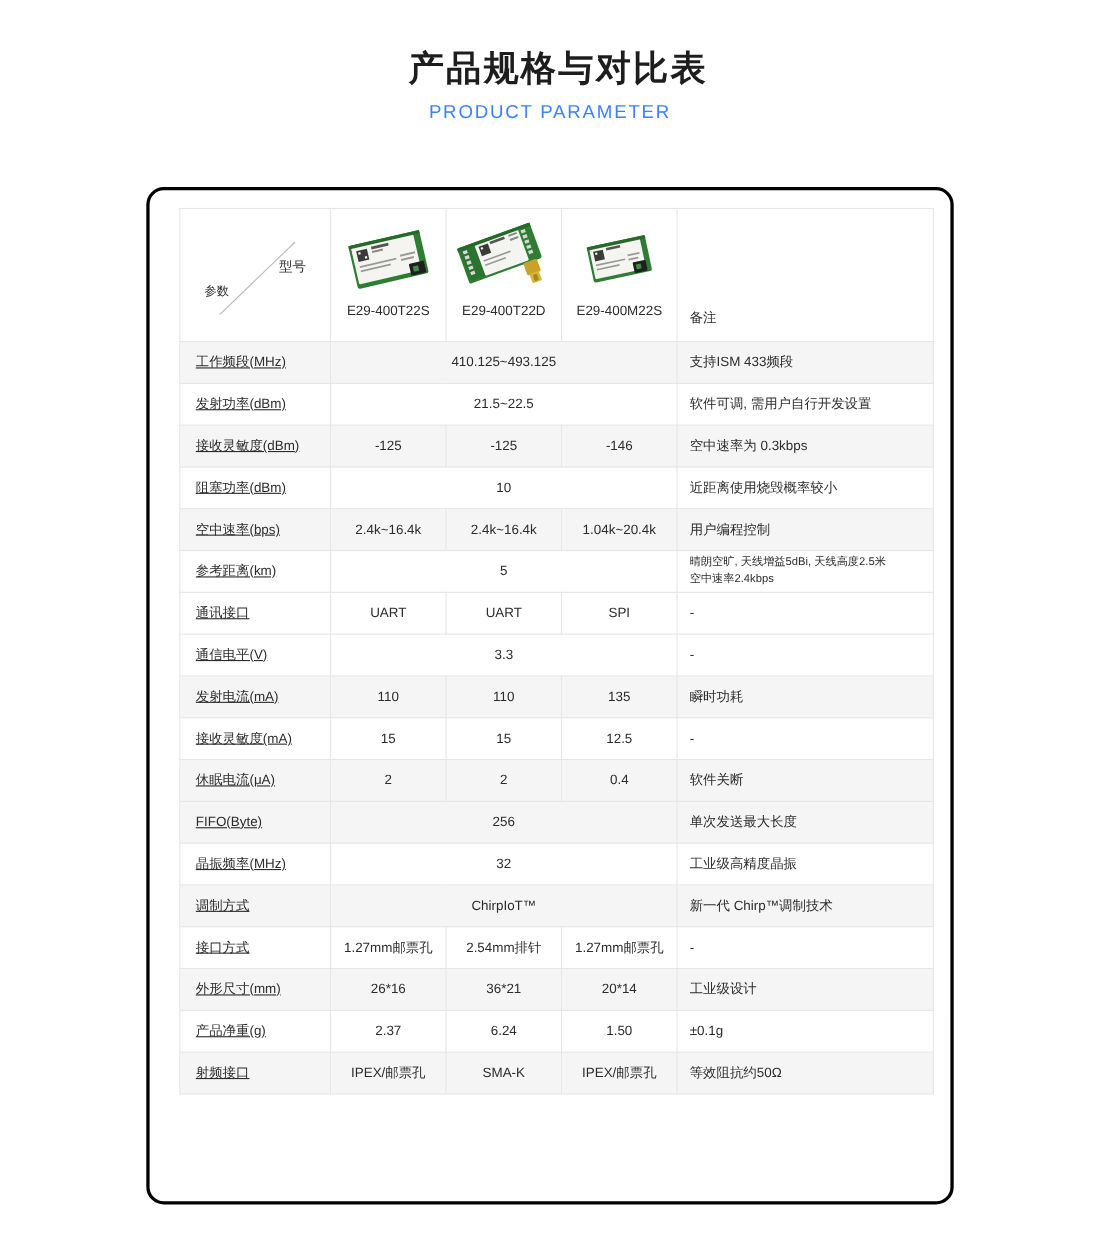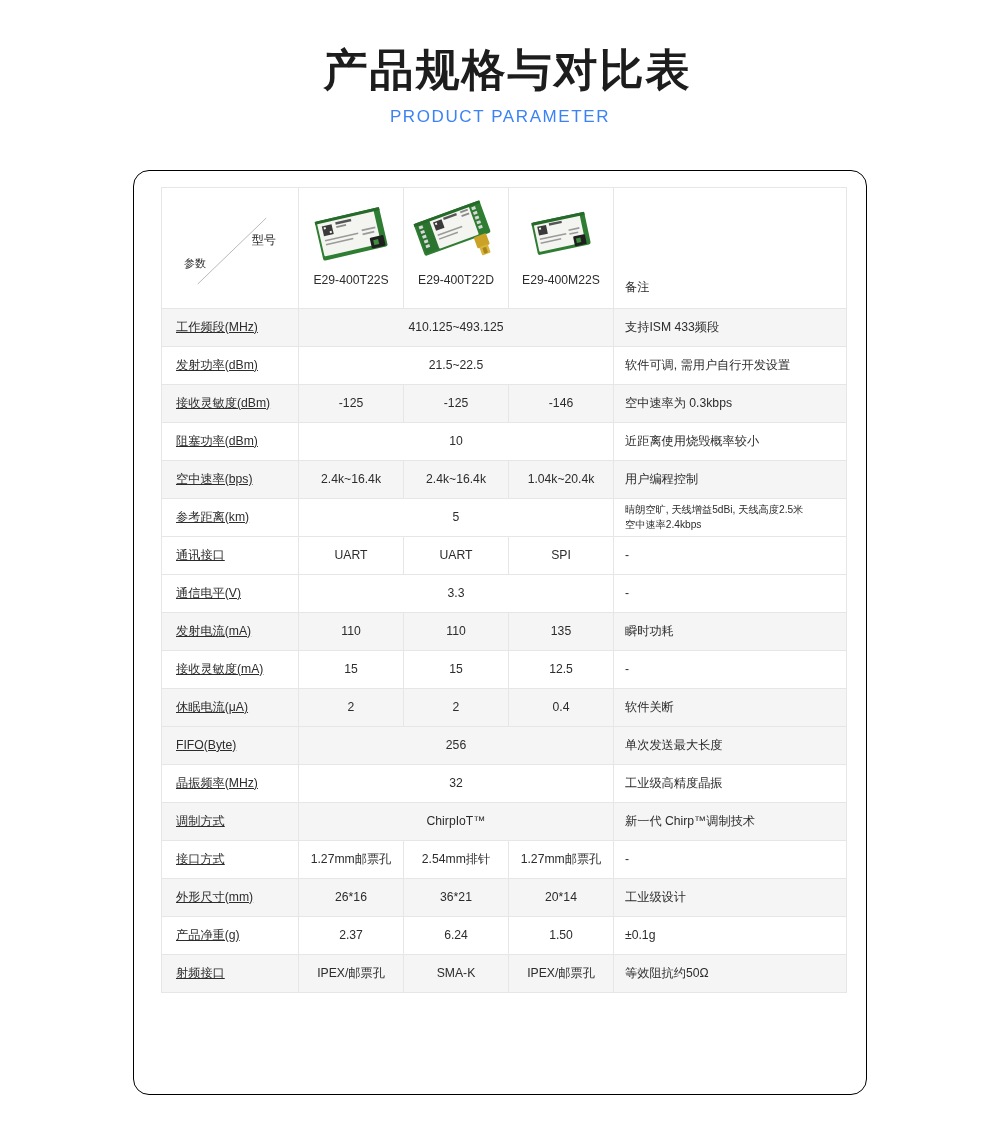--- a/index.html
+++ b/index.html
@@ -18,21 +18,21 @@
     width: 1000px;
     height: 1137px;
     background: #fff;
     overflow: hidden;
   }
 
   
   .header { padding-top: 42px; text-align: center; }
 
   .title-cn {
-    font-size: 44px;
+    font-size: 32px;
     font-weight: 700;
     letter-spacing: 2px;
     color: #1d1d1d;
     line-height: 1.25;
     padding-left: 15px;
   }
 
   .title-en {
     margin-top: 10px;
     font-size: 17px;
@@ -41,21 +41,21 @@
     font-weight: 400;
   }
 
   
   .card {
     position: absolute;
     left: 133px;
     top: 170px;
     width: 734px;
     height: 925px;
-    border: 1px solid #000000;
+    border: 3px solid #000000;
     border-radius: 16px;
     background: #fff;
   }
 
   
   .spec-table {
     position: absolute;
     left: 27px;
     top: 16px;
     width: 680px;

